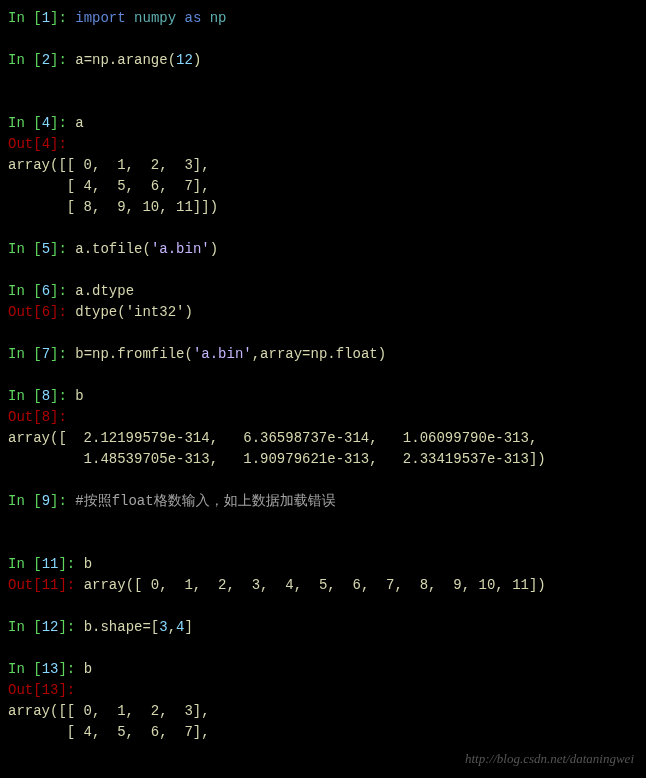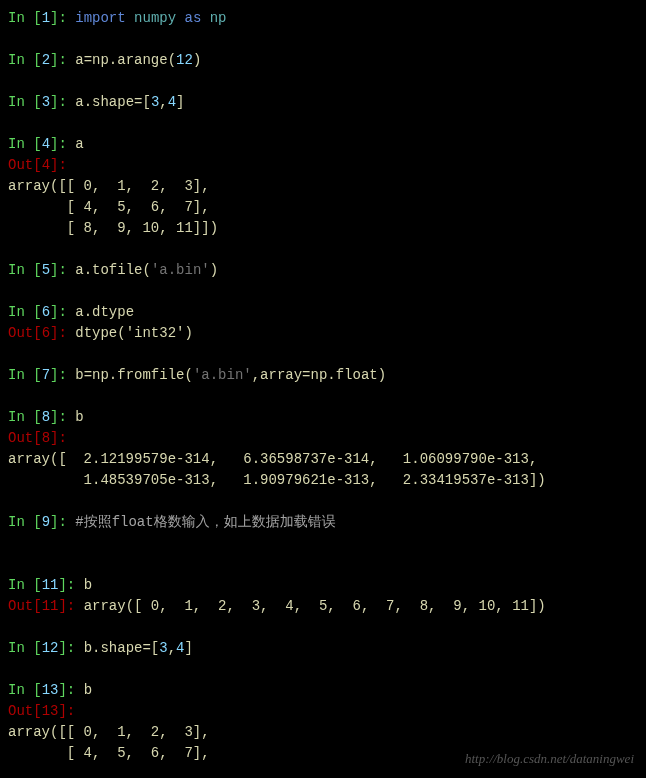--- a/index.html
+++ b/index.html
@@ -20,42 +20,41 @@
   .prompt-in { color: #5fd75f; }
   .prompt-out { color: #af0000; text-align: center; }
   .bracket { color: #5fd75f; }
   .bracket-out { color: #af0000; }
   .num { color: #87d7ff; }
   .num-out { color: #af0000; }
   .code { color: #d7d7af; }
   .kw { color: #5f87d7; }
   .mod { color: #5fafaf; }
   .lit { color: #87d7ff; }
-  .str { color: #737373; }
+  .str { color: #c4b5fd; }
   .out-text { color: #d7d7af; }
   .comment { color: #a3a3a3; }
   .watermark {
     position: absolute;
     bottom: 10px;
     right: 12px;
     color: #555;
     font-size: 13px;
     font-style: italic;
     font-family: serif;
   }
 </style>
 </head>
 <body>
 
 <div id="terminal">
     <div class="line"><span class="prompt-in">In </span><span class="bracket">[</span><span class="num">1</span><span class="bracket">]</span><span class="prompt-in">: </span><span class="kw">import</span><span class="code"> </span><span class="mod">numpy</span><span class="code"> </span><span class="kw">as</span><span class="code"> </span><span class="mod">np</span></div>
     <div class="line">&nbsp;</div>
     <div class="line"><span class="prompt-in">In </span><span class="bracket">[</span><span class="num">2</span><span class="bracket">]</span><span class="prompt-in">: </span><span class="code">a=np.arange(</span><span class="lit">12</span><span class="code">)</span></div>
     <div class="line">&nbsp;</div>
-    <div class="line"><span class="prompt-in">In </span><span class="bracket">[</span><span class="num">3</span><span class="bracket">]</span><span class="prompt-in">: </span><span class="code">a.shape=[</span><span class="lit">3</span><span class="code">,</span><span class="lit">4</span><span class="code">]</span></div>
     <div class="line">&nbsp;</div>
     <div class="line"><span class="prompt-in">In </span><span class="bracket">[</span><span class="num">4</span><span class="bracket">]</span><span class="prompt-in">: </span><span class="code">a</span></div>
     <div class="line"><span class="prompt-out">Out</span><span class="bracket-out">[</span><span class="num-out">4</span><span class="bracket-out">]</span><span class="prompt-out">: </span></div>
     <div class="line"><span class="out-text">array([[ 0,  1,  2,  3],</span></div>
     <div class="line"><span class="out-text">       [ 4,  5,  6,  7],</span></div>
     <div class="line"><span class="out-text">       [ 8,  9, 10, 11]])</span></div>
     <div class="line">&nbsp;</div>
     <div class="line"><span class="prompt-in">In </span><span class="bracket">[</span><span class="num">5</span><span class="bracket">]</span><span class="prompt-in">: </span><span class="code">a.tofile(</span><span class="str">'a.bin'</span><span class="code">)</span></div>
     <div class="line">&nbsp;</div>
     <div class="line"><span class="prompt-in">In </span><span class="bracket">[</span><span class="num">6</span><span class="bracket">]</span><span class="prompt-in">: </span><span class="code">a.dtype</span></div>

